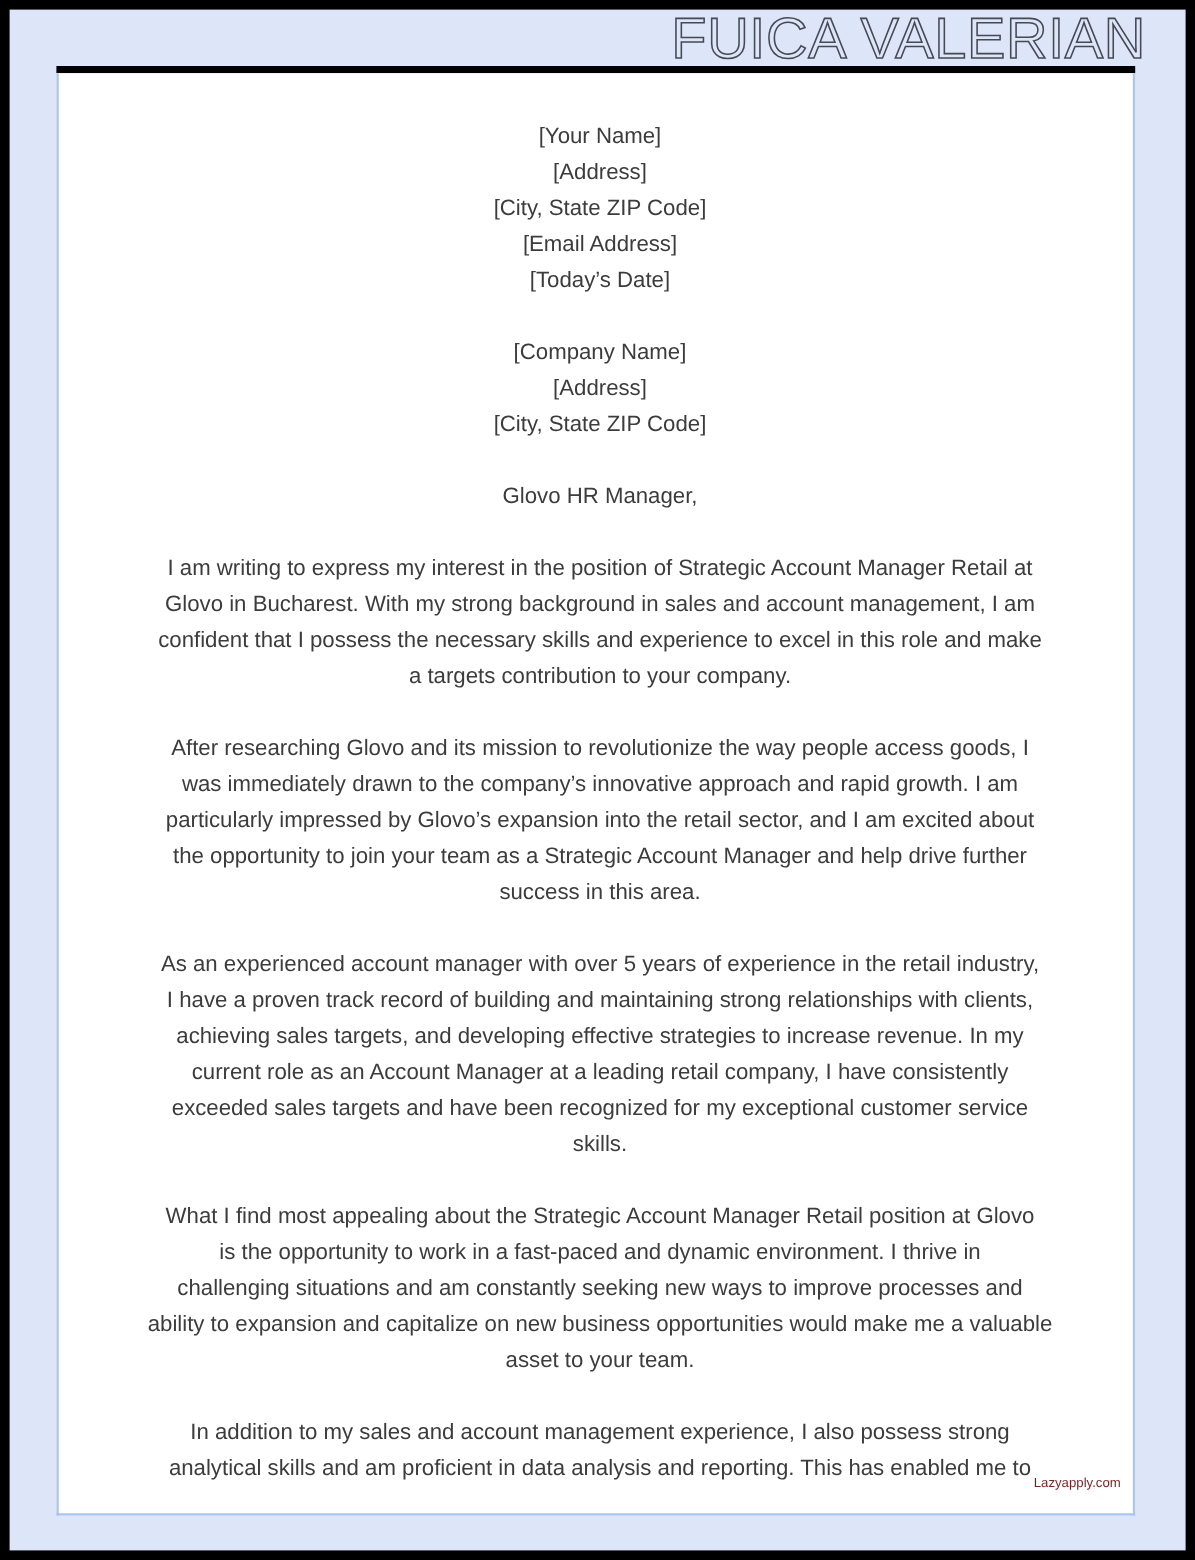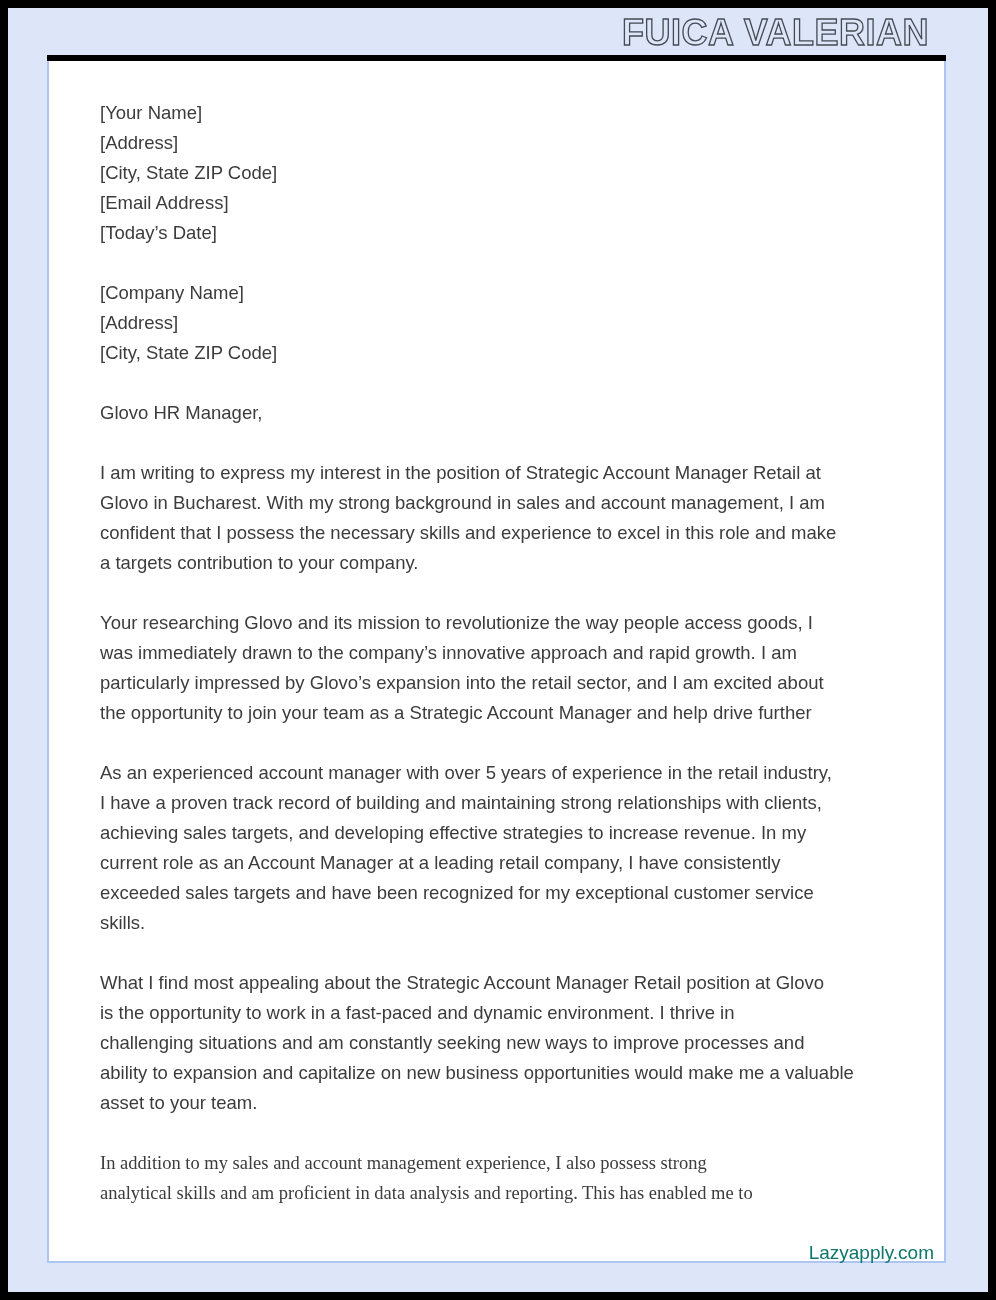--- a/index.html
+++ b/index.html
@@ -19,25 +19,25 @@
     left: 8px;
     top: 8px;
     width: 980px;
     height: 1284px;
     background: #dde6f8;
     overflow: hidden;
   }
   .brand-title {
     position: absolute;
     top: -3px;
-    right: 59px;
+    right: 33px;
     height: 56px;
     line-height: 56px;
-    font-size: 36px;
-    font-weight: 700;
+    font-size: 48px;
+    font-weight: 400;
     letter-spacing: 0.5px;
     color: transparent;
     -webkit-text-stroke: 1.3px #454a54;
     white-space: nowrap;
   }
   .page-top-bar {
     position: absolute;
     left: 39px;
     top: 47px;
     width: 899px;
@@ -60,35 +60,35 @@
     position: absolute;
     left: 51px;
     top: 37px;
     width: 800px;
     font-size: 18.5px;
     line-height: 30px;
     color: #3c3c3c;
   }
   .block {
     margin: 0 0 30px 0;
+    text-align: center;
   }
   .block:last-child {
     margin-bottom: 0;
-    font-family: Liberation Serif, serif;
   }
   .line {
     white-space: nowrap;
   }
   .watermark {
     position: absolute;
     right: 10px;
-    bottom: 1px;
-    font-size: 19px;
+    bottom: 17px;
+    font-size: 11px;
     line-height: 15px;
-    color: #0f766e;
+    color: #7f1d1d;
   }
 </style>
 </head>
 <body>
 
 <div class="canvas">
 
   <div class="brand-title">FUICA VALERIAN</div>
 
   <div class="page-top-bar"></div>
@@ -116,24 +116,25 @@
       </div>
 
       <div id="letter-body">
           <div class="block">
             <div class="line">I am writing to express my interest in the position of Strategic Account Manager Retail at</div>
             <div class="line">Glovo in Bucharest. With my strong background in sales and account management, I am</div>
             <div class="line">confident that I possess the necessary skills and experience to excel in this role and make</div>
             <div class="line">a targets contribution to your company.</div>
           </div>
           <div class="block">
-            <div class="line">Your researching Glovo and its mission to revolutionize the way people access goods, I</div>
+            <div class="line">After researching Glovo and its mission to revolutionize the way people access goods, I</div>
             <div class="line">was immediately drawn to the company’s innovative approach and rapid growth. I am</div>
             <div class="line">particularly impressed by Glovo’s expansion into the retail sector, and I am excited about</div>
             <div class="line">the opportunity to join your team as a Strategic Account Manager and help drive further</div>
+            <div class="line">success in this area.</div>
           </div>
           <div class="block">
             <div class="line">As an experienced account manager with over 5 years of experience in the retail industry,</div>
             <div class="line">I have a proven track record of building and maintaining strong relationships with clients,</div>
             <div class="line">achieving sales targets, and developing effective strategies to increase revenue. In my</div>
             <div class="line">current role as an Account Manager at a leading retail company, I have consistently</div>
             <div class="line">exceeded sales targets and have been recognized for my exceptional customer service</div>
             <div class="line">skills.</div>
           </div>
           <div class="block">

